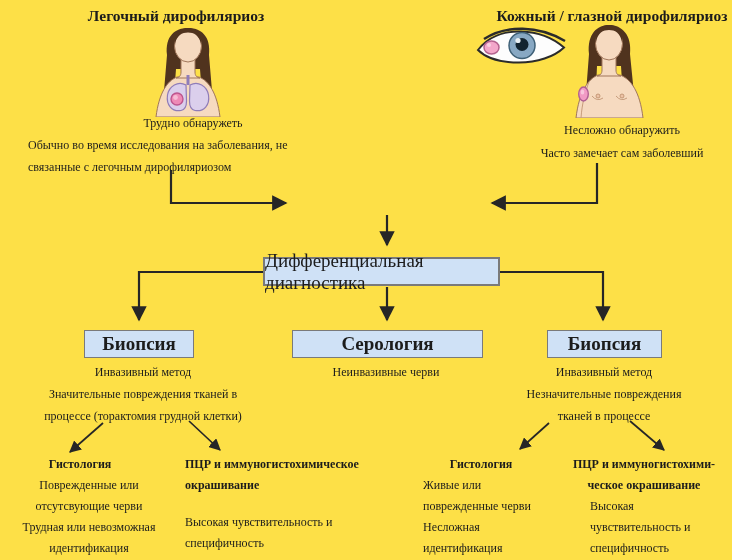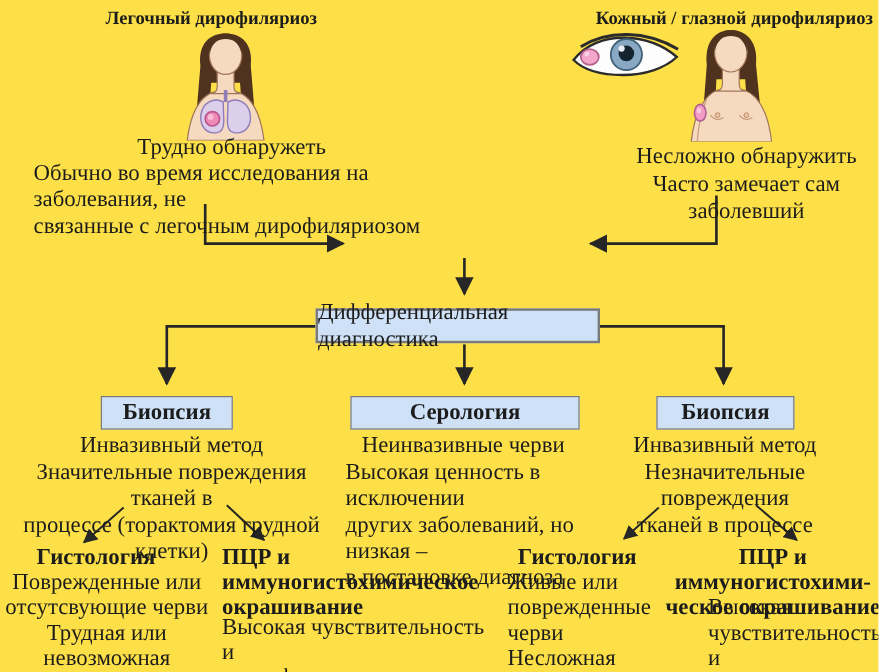--- a/index.html
+++ b/index.html
@@ -1,20 +1,20 @@
 <!DOCTYPE html>
 <html lang="ru"><head>
 <meta charset="utf-8">
 <style>
   html,body{margin:0;padding:0;background:#fff;}
   .canvas{
     position:relative;width:732px;height:560px;background:#fde047;
     font-family:Liberation Serif, serif;color:#1c1c1c;overflow:hidden;
   }
-  .t{position:absolute;font-size:19px;line-height:22px;white-space:pre-line;}
+  .t{position:absolute;font-size:12px;line-height:22px;white-space:pre-line;}
   .c{text-align:center;}
   .b{font-weight:bold;}
   .lh21{line-height:21px;}
   .lh23{line-height:23px;}
   .title{font-size:15.5px;font-weight:bold;}
   .node{
     position:absolute;display:flex;align-items:center;justify-content:center;
     background:#cfe1f6;border:1.5px solid #7a7a7a;font-size:19px;box-sizing:border-box;
   }
   .node.b{font-weight:bold;}
@@ -117,23 +117,20 @@
   <div class="node main" style="left:263px;top:257px;width:237px;height:29px;">Дифференциальная диагностика</div>
 
   <div class="node b" style="left:84px;top:330px;width:110px;height:28px;">Биопсия</div>
   <div class="node b" style="left:292px;top:330px;width:191px;height:28px;">Серология</div>
   <div class="node b" style="left:547px;top:330px;width:115px;height:28px;">Биопсия</div>
 
   <div class="t c" style="left:12px;top:361px;width:262px;">Инвазивный метод
 Значительные повреждения тканей в
 процессе (торактомия грудной клетки)</div>
   <div class="t c" style="left:288px;top:361px;width:196px;">Неинвазивные черви</div>
-  <div class="t" style="left:288px;top:383px;width:225px;">Высокая ценность в исключении
-других заболеваний, но низкая –
-в постановке диагноза</div>
   <div class="t c" style="left:504px;top:361px;width:200px;">Инвазивный метод
 Незначительные повреждения
 тканей в процессе</div>
 
   <div class="t c b lh21" style="left:10px;top:454px;width:140px;">Гистология</div>
   <div class="t c lh21" style="left:0px;top:475px;width:178px;">Поврежденные или
 отсутсвующие черви
 Трудная или невозможная
 идентификация</div>
 

